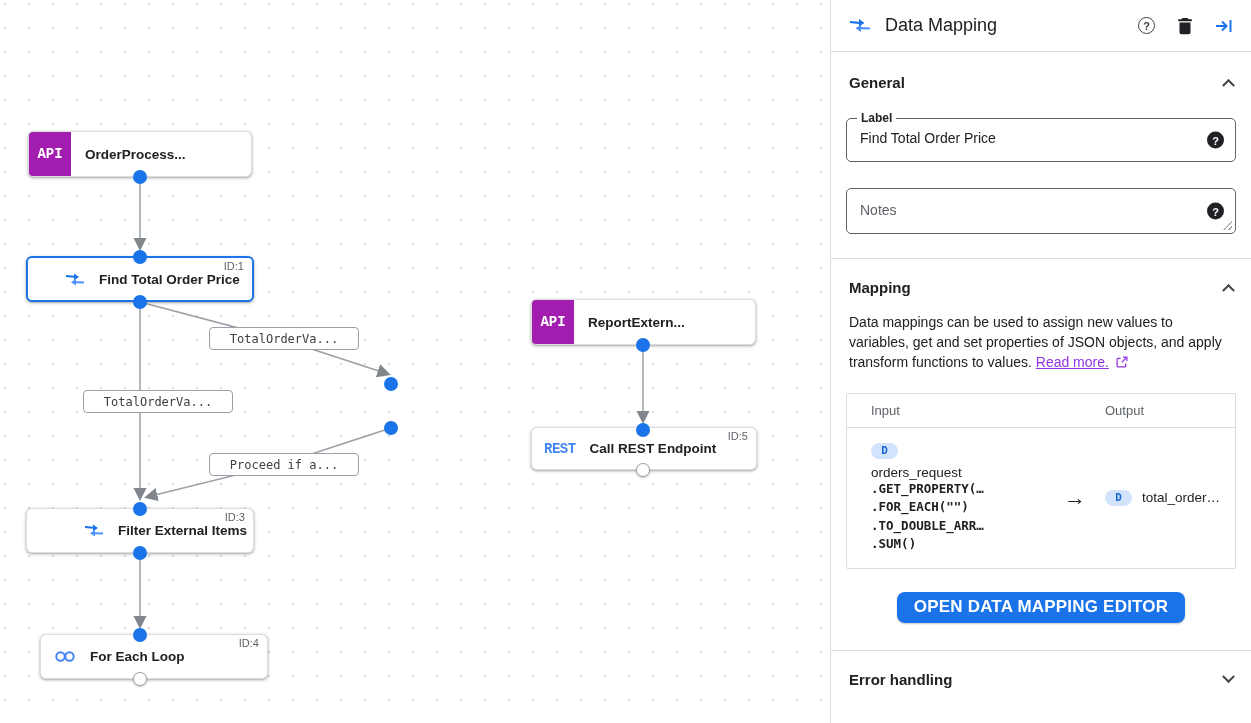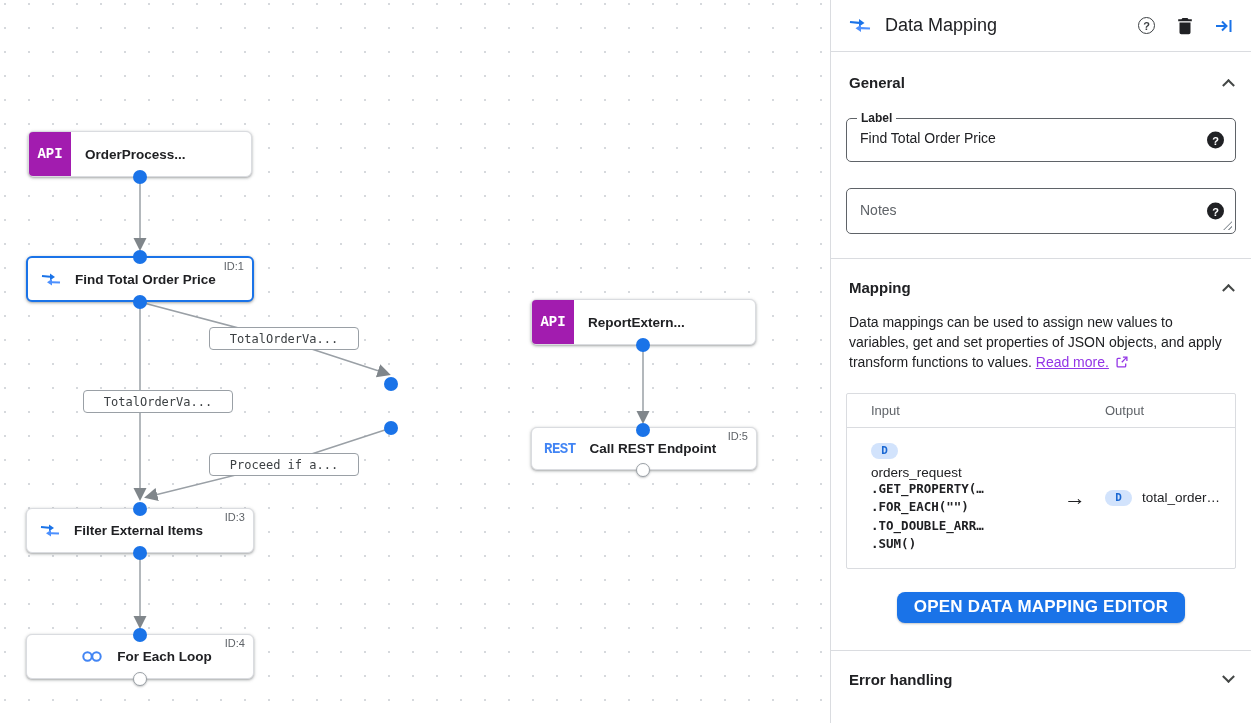--- a/index.html
+++ b/index.html
@@ -8,21 +8,21 @@
   .app { position:relative; width:1251px; height:723px; display:flex; }
 
   
   .canvas { position:relative; width:830px; height:723px; background:#fff;
     background-image: radial-gradient(circle, #d6d9dd 1.2px, transparent 1.4px);
     background-size:24px 24px; background-position:17px 16px; }
   .edges { position:absolute; left:0; top:0; z-index:1; pointer-events:none; }
   .node { position:absolute; z-index:2; background:#fff; border:1px solid #dadce0; border-radius:6px;
     box-shadow:0 1px 2px rgba(60,64,67,.3), 0 1px 3px 1px rgba(60,64,67,.15);
     display:flex; align-items:center; cursor:pointer; }
-  .node.selected { border:2px solid #1a73e8; }
+  .node.selected { border:2px solid #1a73e8;padding-left:24px; }
   .node .nid { position:absolute; top:2px; right:8px; font-size:11px; color:#5f6368; font-weight:400; }
   .node .title { font-size:13.5px; font-weight:bold; color:#202124; margin-left:14px; white-space:nowrap; }
   .api-badge { width:42px; align-self:stretch; background:#a21caf; border-radius:4px 0 0 4px;
     display:flex; align-items:center; justify-content:center; color:#fff;
     font-family:"Liberation Mono", monospace; font-weight:bold; font-size:14px; flex:none; }
   .rest-label { margin-left:12px; color:#4285f4; font-family:"Liberation Mono", monospace;
     font-weight:bold; font-size:14px; letter-spacing:-0.5px; flex:none; }
   .node-icon { margin-left:13px; flex:none; display:flex; }
   .edge-label { position:absolute; z-index:2; width:150px; height:23px; background:#fff;
     border:1px solid #9aa0a6; border-radius:4px; font-family:"DejaVu Sans Mono", monospace;
@@ -120,34 +120,34 @@
           <line x1="1" y1="4" x2="9" y2="4.8" stroke="#1a73e8" stroke-width="2"></line>
           <polygon points="9,1.5 14,5 9,8.2" fill="#1a73e8"></polygon>
           <line x1="19" y1="10.5" x2="11" y2="10.2" stroke="#4d90fe" stroke-width="2"></line>
           <polygon points="11,7 6,10.2 11,13.5" fill="#4d90fe"></polygon>
         </svg>
       </span>
       <span class="title">Find Total Order Price</span>
     </div>
 
 
-    <div class="node" style="left:26px; top:508px; width:228px; height:45px;">
+    <div class="node" style="left:26px; top:508px; width:228px; height:45px;padding-left:44px;">
       <span class="nid">ID:3</span>
       <span class="node-icon">
         <svg width="20" height="15" viewBox="0 0 20 15">
           <line x1="1" y1="4" x2="9" y2="4.8" stroke="#1a73e8" stroke-width="2"></line>
           <polygon points="9,1.5 14,5 9,8.2" fill="#1a73e8"></polygon>
           <line x1="19" y1="10.5" x2="11" y2="10.2" stroke="#4d90fe" stroke-width="2"></line>
           <polygon points="11,7 6,10.2 11,13.5" fill="#4d90fe"></polygon>
         </svg>
       </span>
       <span class="title">Filter External Items</span>
     </div>
 
-    <div class="node" style="left:26px; top:634px; width:228px; height:45px;justify-content:center;">
+    <div class="node" style="left:40px; top:634px; width:228px; height:45px;">
       <span class="nid">ID:4</span>
       <span class="node-icon">
         <svg width="22" height="15" viewBox="0 0 22 15" fill="none" stroke="#4285f4" stroke-width="2">
           <circle cx="6.5" cy="7.5" r="4.2"></circle>
           <circle cx="15.5" cy="7.5" r="4.2"></circle>
         </svg>
       </span>
       <span class="title">For Each Loop</span>
     </div>
 

